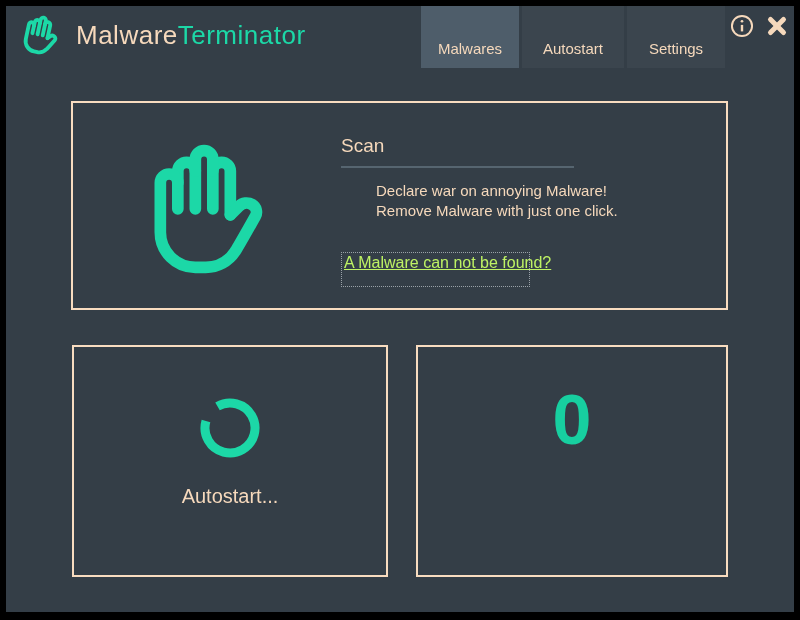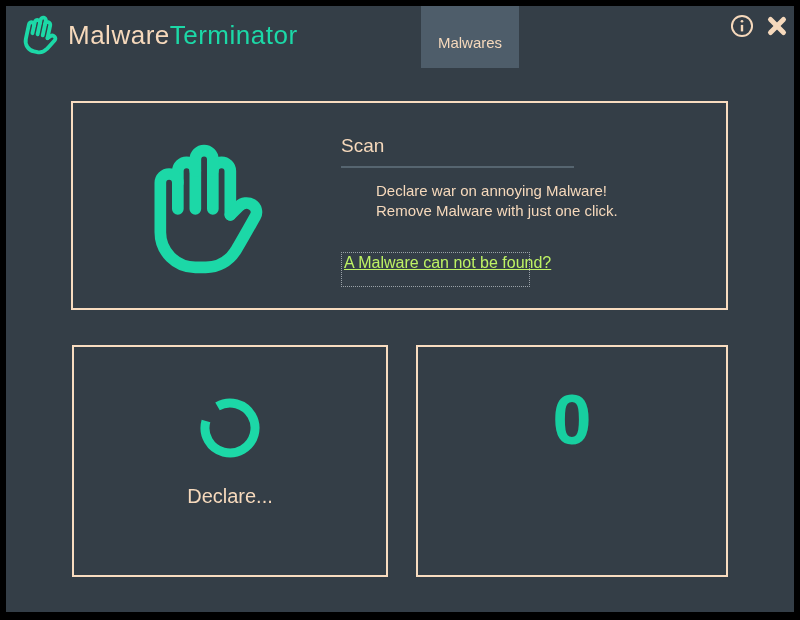--- a/index.html
+++ b/index.html
@@ -12,35 +12,35 @@
     background: #343e47;
     border: 6px solid #000;
     border-bottom-width: 8px;
     overflow: hidden;
     color: #f6d9bc;
   }
 
   
   .brand {
     position: absolute; left: 14px; top: 6px;
-    display: flex; align-items: center; gap: 6px; text-align: center;
+    display: flex; align-items: center; gap: 14px; text-align: center;
   }
   .logo-hand { transform: scaleX(-1) rotate(-12deg); color: #1cd8a7; }
   .app-title { font-size: 26px; letter-spacing: 0.5px; color: #f6d9bc; }
   .app-title .accent { color: #1cd8a7; }
 
   .tabs {
     position: absolute; left: 415px; top: 0; height: 62px;
     display: flex; gap: 3px;
   }
   .tab {
     width: 98px; height: 62px;
     background: #3b454e;
     display: flex; align-items: flex-end; justify-content: center;
-    padding-bottom: 17px;
+    padding-bottom: 11px;
     font-size: 15px; color: #f6d9bc;
     cursor: pointer;
   }
   .tab.active { background: #4e5d6a; width: 98px; }
   .tab.mid { width: 102px; }
 
   .win-controls {
     position: absolute; right: 6px; top: 7px;
     display: flex; align-items: center; gap: 11px;
     color: #f6d9bc;
@@ -103,20 +103,22 @@
       <path d="M8 13v-7.5a1.5 1.5 0 0 1 3 0v6.5"></path>
       <path d="M11 5.5v-2a1.5 1.5 0 1 1 3 0v8.5"></path>
       <path d="M14 5.5a1.5 1.5 0 0 1 3 0v6.5"></path>
       <path d="M17 7.5a1.5 1.5 0 0 1 3 0v8.5a6 6 0 0 1 -6 6h-2h.208a6 6 0 0 1 -5.012 -2.7a69.74 69.74 0 0 1 -.196 -.3c-.312 -.479 -1.407 -2.388 -3.286 -5.728a1.5 1.5 0 0 1 .536 -2.022a1.867 1.867 0 0 1 2.28 .28l1.47 1.47"></path>
     </svg>
     <div class="app-title"><span>Malware</span><span class="accent">Terminator</span></div>
   </div>
 
   <nav class="tabs">
     <div class="tab active">Malwares</div>
+    <div class="tab mid">Autostart</div>
+    <div class="tab">Settings</div>
   </nav>
 
   <div class="win-controls">
     <div class="icon-btn">
       <svg width="26" height="26" viewBox="0 0 24 24" fill="none" stroke="currentColor" stroke-width="1.8">
         <circle cx="12" cy="12" r="9.3"></circle>
         <line x1="12" y1="11" x2="12" y2="17" stroke-width="2.2"></line>
         <circle cx="12" cy="7.6" r="1.25" fill="currentColor" stroke="none"></circle>
       </svg>
     </div>
@@ -144,20 +146,20 @@
       <div class="link-box">
         <span class="scan-link">A Malware can not be found?</span>
       </div>
     </div>
   </section>
 
   <section class="panel panel-scanning">
     <svg class="spinner" width="62" height="62" viewBox="0 0 62 62" fill="none">
       <circle cx="31" cy="31" r="25" stroke="currentColor" stroke-width="9" stroke-dasharray="137 20" transform="rotate(-120 31 31)"></circle>
     </svg>
-    <div class="scanning-label">Declare...</div>
+    <div class="scanning-label">Autostart...</div>
   </section>
 
   <section class="panel panel-removed">
     <div class="removed-count">0</div>
   </section>
 
 </div>
 
 </body></html>

